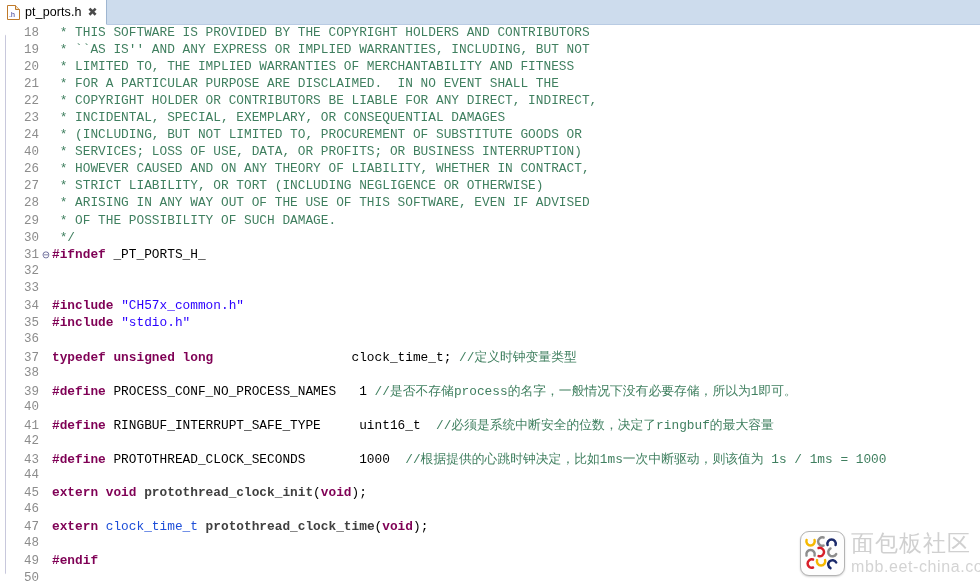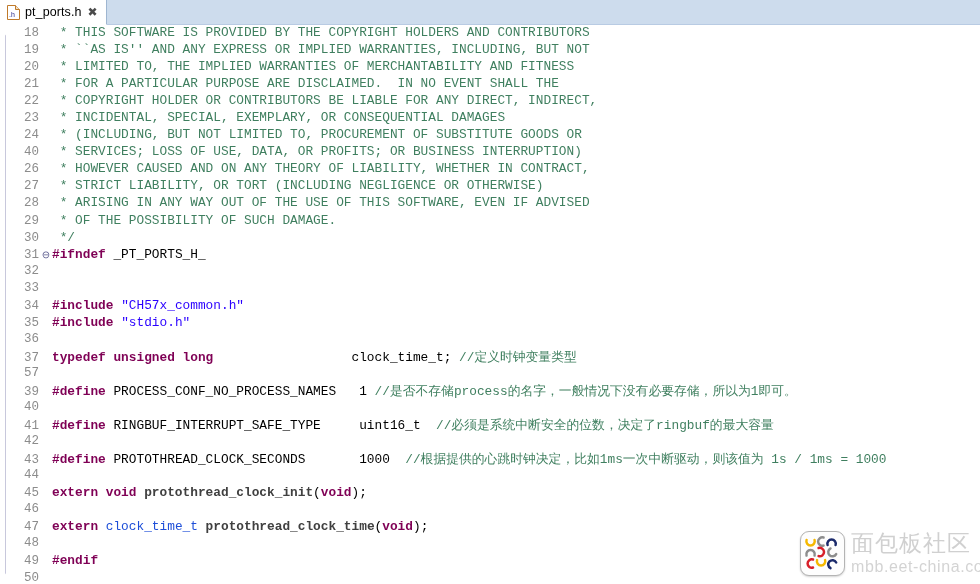--- a/index.html
+++ b/index.html
@@ -296,21 +296,21 @@
           <span class="lineno">36</span>
           <span class="fold empty"></span>
           <span class="code"></span>
         </div>
         <div class="line">
           <span class="lineno">37</span>
           <span class="fold empty"></span>
           <span class="code"><span class="t-kw">typedef unsigned long</span><span class="t-plain">                  clock_time_t; </span><span class="t-cmt">//定义时钟变量类型</span></span>
         </div>
         <div class="line">
-          <span class="lineno">57</span>
+          <span class="lineno">38</span>
           <span class="fold empty"></span>
           <span class="code"></span>
         </div>
         <div class="line">
           <span class="lineno">39</span>
           <span class="fold empty"></span>
           <span class="code"><span class="t-pre">#define</span><span class="t-plain"> PROCESS_CONF_NO_PROCESS_NAMES   1 </span><span class="t-cmt">//是否不存储process的名字，一般情况下没有必要存储，所以为1即可。</span></span>
         </div>
         <div class="line">
           <span class="lineno">40</span>

